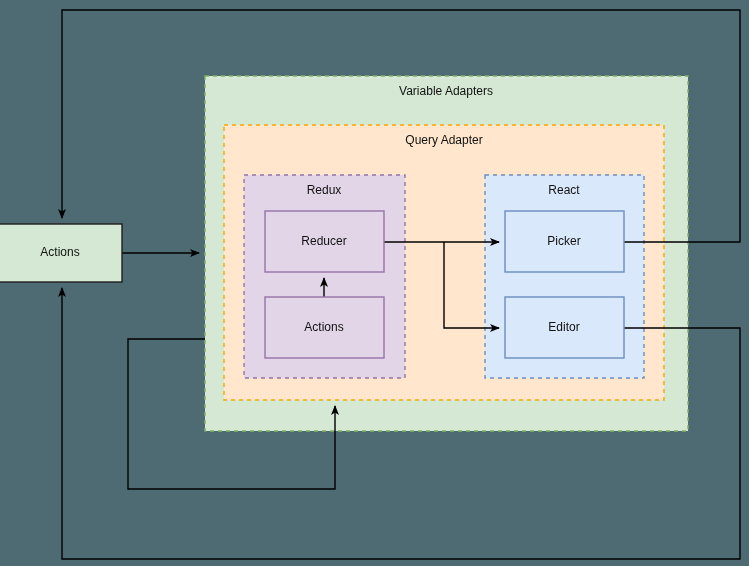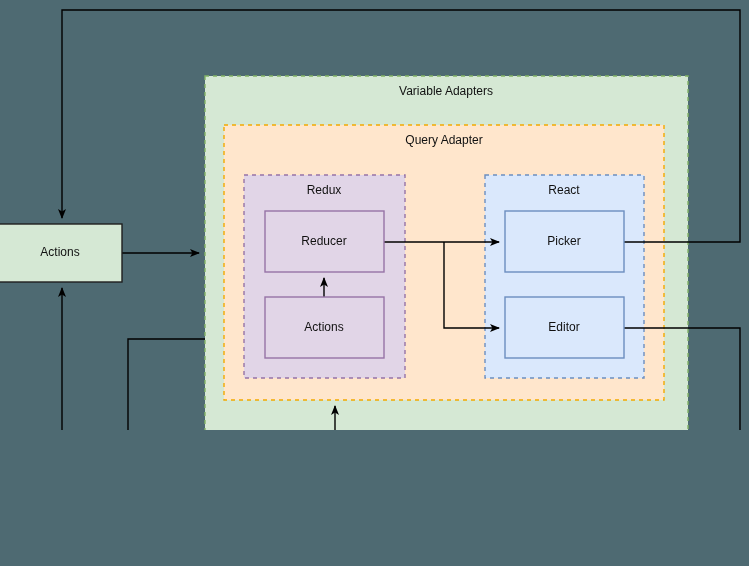--- a/index.html
+++ b/index.html
@@ -42,21 +42,21 @@
     fill: none;
     stroke: #000000;
     stroke-width: 1.4;
     stroke-linejoin: miter;
     stroke-linecap: butt;
   }
 </style>
 </head>
 <body>
 
-<div id="canvas-root" style="width: 749px; height: 430px; background: rgb(78, 106, 114);">
+<div id="canvas-root" style="width: 749px; height: 566px; background: rgb(78, 106, 114);">
   <svg id="diagram" viewBox="0 0 749 566" xmlns="http://www.w3.org/2000/svg">
     <defs>
       <marker id="arrowhead" markerWidth="10" markerHeight="8" refX="9" refY="4" orient="auto" markerUnits="userSpaceOnUse">
         <path d="M 0 0 L 10 4 L 0 8 L 2.4 4 Z" fill="#000000"></path>
       </marker>
     </defs>
 
     <g id="groups-layer">
         <g>
           <rect x="205" y="76" width="483" height="355" fill="#d5e8d4" stroke="#82b366" stroke-width="1.4" stroke-dasharray="4 4"></rect>

